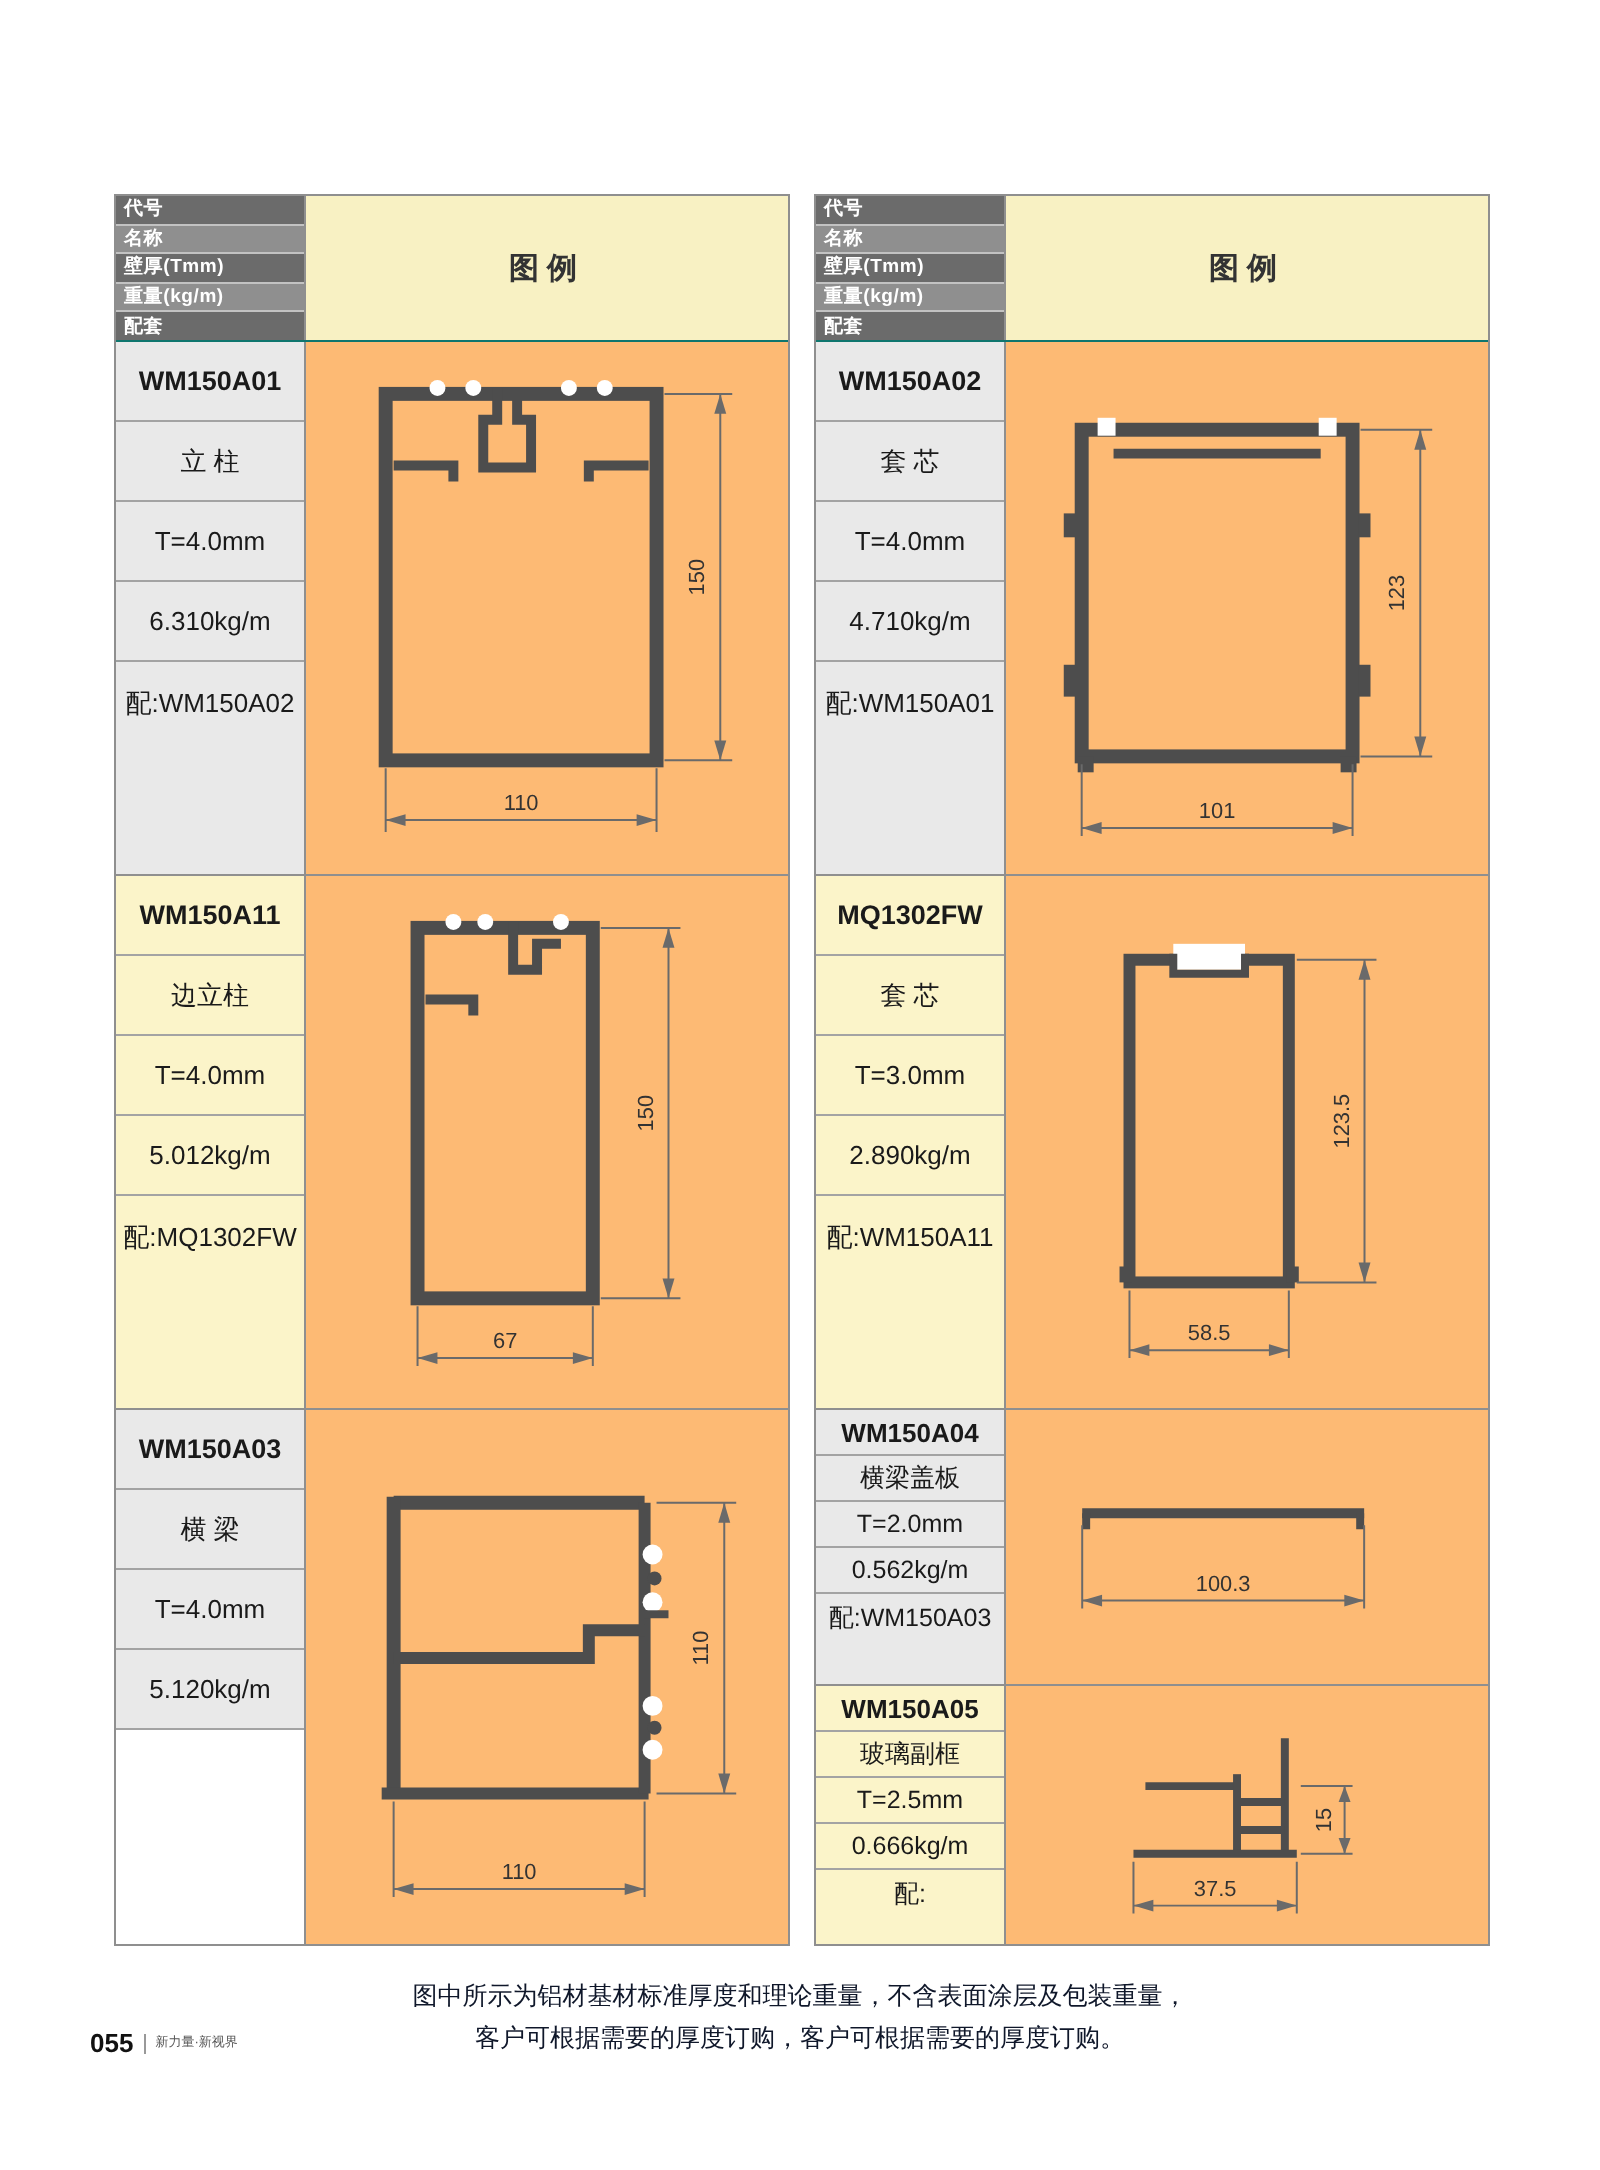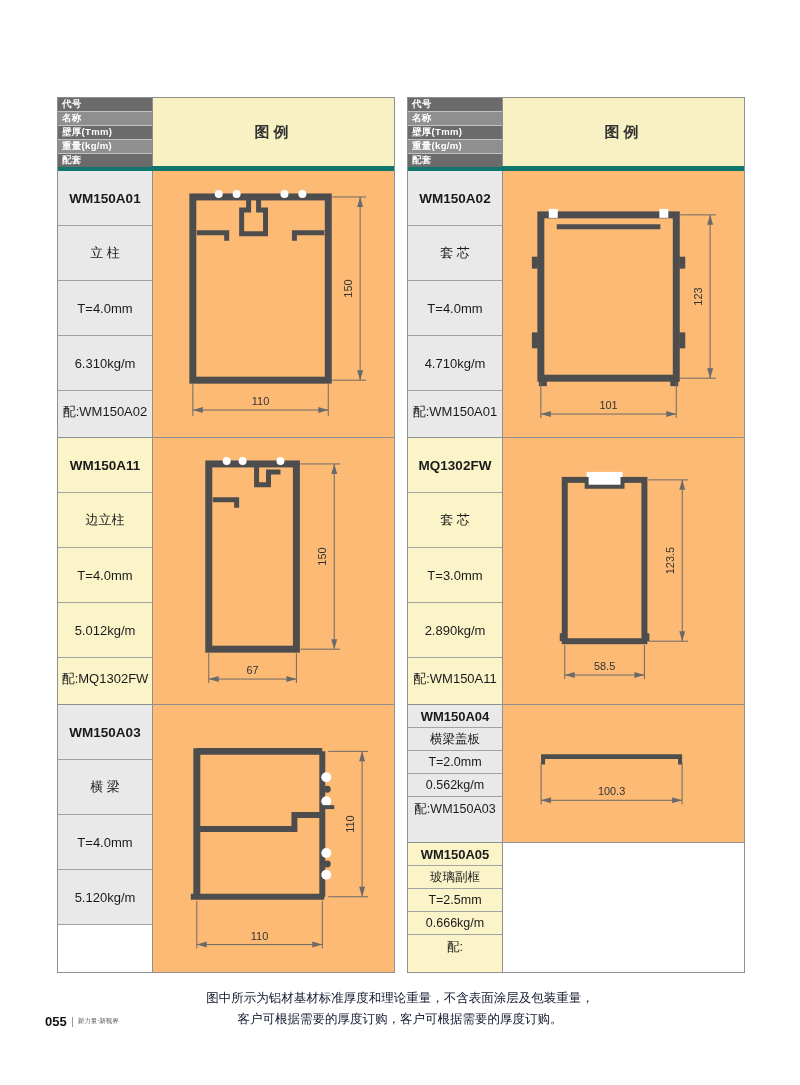--- a/index.html
+++ b/index.html
@@ -4,32 +4,32 @@
 <style>
   *{margin:0;padding:0;box-sizing:border-box}
   html,body{background:#fff}
   body{width:800px;height:1085px;position:relative;font-family:"Liberation Sans","DejaVu Sans",sans-serif;color:#1a1a1a}
   .page{position:absolute;inset:0;background:#ffffff;overflow:hidden}
 
   .ptable{position:absolute;top:97px;width:338px;border:1px solid #8f8f8f;background:#fff}
   .ptable.left{left:57px}
   .ptable.right{left:407px}
 
-  .thead{display:flex;height:73px;border-bottom:5px solid #0f766e}
+  .thead{display:flex;height:73px;border-bottom:1px solid #0f766e}
   .thead .labels{width:95px;display:flex;flex-direction:column;border-right:1px solid #8f8f8f}
   .hcell{flex:1;color:#fff;font-size:9.5px;font-weight:bold;display:flex;align-items:center;padding-left:4px;border-bottom:1px solid #c2c2c2;letter-spacing:0.3px}
   .hcell:last-child{border-bottom:none}
   .hcell.dark{background:#6b6b6b}
   .hcell.mid{background:#8f8f8f}
   .thead .legend{flex:1;background:#f8f1c3;display:flex;align-items:center;justify-content:center;font-weight:bold;font-size:15px;color:#333;letter-spacing:4px}
 
   .block{display:flex;border-bottom:1px solid #8f8f8f}
   .block:last-child{border-bottom:none}
   .block .info{width:95px;display:flex;flex-direction:column;border-right:1px solid #8f8f8f}
-  .icell{display:flex;align-items:center;justify-content:center;font-size:13px;border-bottom:1px solid #a3a3a3;height:55px;text-align:center}
+  .icell{display:flex;align-items:center;justify-content:center;font-size:13px;border-bottom:1px solid #a3a3a3;height:40px;text-align:center}
   .icell.code{font-weight:bold;font-size:13.5px}
   .icell.fill{flex:1;border-bottom:none;align-items:flex-start;padding-top:12px}
   .gray .icell{background:#e9e9e9}
   .cream .icell{background:#fbf4c9}
   .tall{height:267px}
   .short1{height:138px}
   .short2{height:129px}
   .short1 .icell,.short2 .icell{height:23px;font-size:12.5px}
   .short1 .icell.code,.short2 .icell.code{font-size:13px}
   .short1 .icell.fill,.short2 .icell.fill{padding-top:4px}
@@ -253,20 +253,37 @@
     </div>
 
     <div class="block short2 cream">
       <div class="info">
         <div class="icell code">WM150A05</div>
         <div class="icell">玻璃副框</div>
         <div class="icell">T=2.5mm</div>
         <div class="icell">0.666kg/m</div>
         <div class="icell fill">配:</div>
       </div>
+      <div class="draw">
+        <svg viewBox="0 0 242 129">
+          <path class="ol4" d="M70,50 h46"></path>
+          <path class="ol4" d="M116,44 v40"></path>
+          <path class="ol4" d="M140,26 v58"></path>
+          <path class="ol4" d="M116,58 h24 M116,72 h24"></path>
+          <path class="ol4" d="M64,84 h82"></path>
+          <path class="dl" d="M148,50 h26 M148,84 h26 M170,50 v34"></path>
+          <polygon class="ar" points="170,50 167,58 173,58"></polygon>
+          <polygon class="ar" points="170,84 167,76 173,76"></polygon>
+          <text class="dt" x="163" y="67" transform="rotate(-90 163 67)" text-anchor="middle">15</text>
+          <path class="dl" d="M64,88 v26 M146,88 v26 M64,110 h82"></path>
+          <polygon class="ar" points="64,110 74,107 74,113"></polygon>
+          <polygon class="ar" points="146,110 136,107 136,113"></polygon>
+          <text class="dt" x="105" y="105" text-anchor="middle">37.5</text>
+        </svg>
+      </div>
     </div>
   </div>
 
   <div class="note">
     <div>图中所示为铝材基材标准厚度和理论重量，不含表面涂层及包装重量，</div>
     <div>客户可根据需要的厚度订购，客户可根据需要的厚度订购。</div>
   </div>
 
   <div class="pagefoot">
     <span class="pn">055</span>

